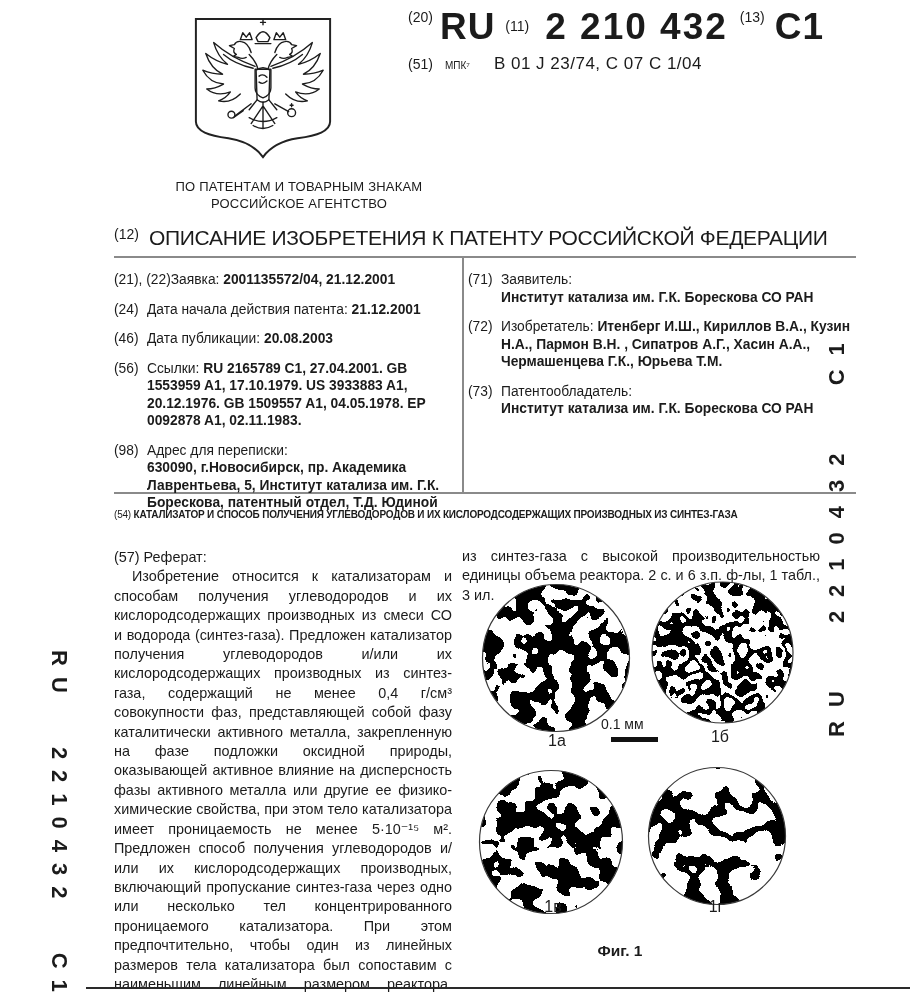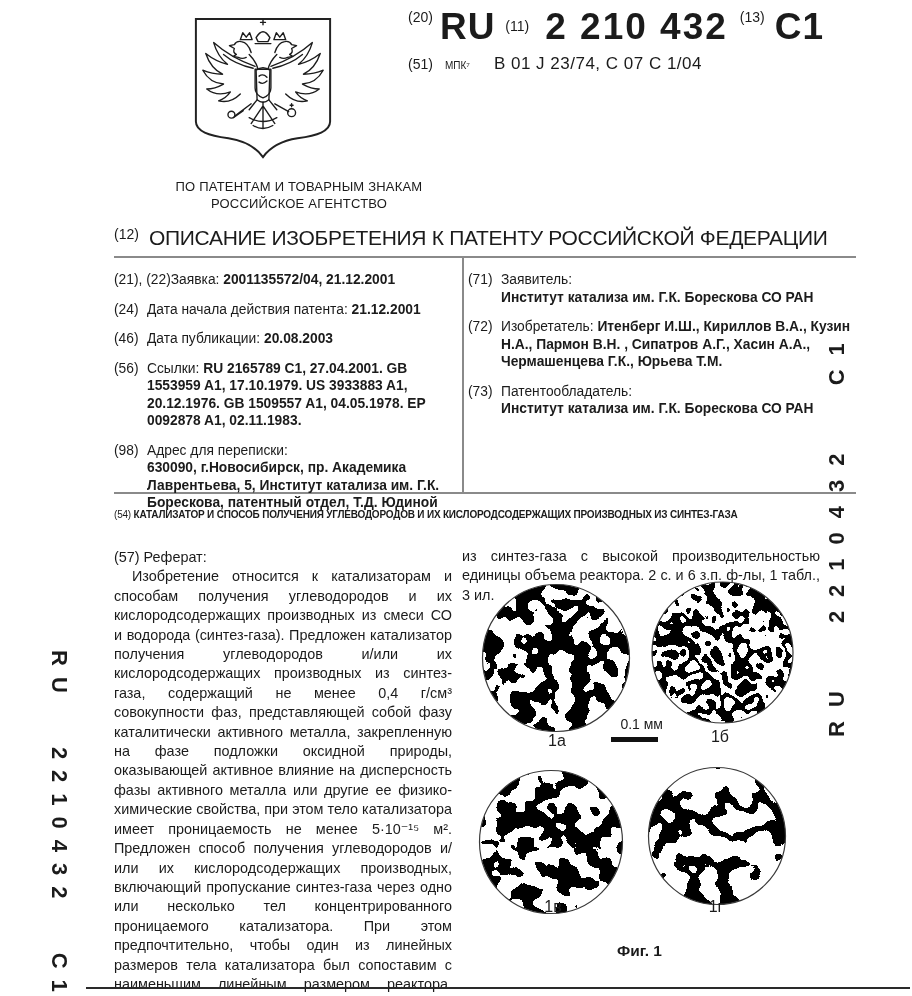--- a/index.html
+++ b/index.html
@@ -47,23 +47,23 @@
   
   .abs-left{position:absolute;left:114px;top:548px;width:338px;font-size:14.4px;line-height:19.4px;}
   .abs-head{margin:0;}
   .abs-par{margin:0;text-align:justify;text-align-last:justify;text-indent:18px;}
   .abs-right{position:absolute;left:462px;top:547px;width:358px;margin:0;
              font-size:14.4px;line-height:19.4px;text-align:justify;}
 
   
   .micro{position:absolute;}
   .fig-label{position:absolute;width:44px;text-align:center;font-size:16px;}
-  .scale-label{position:absolute;left:601px;top:716px;width:62px;text-align:right;font-size:14px;}
+  .scale-label{position:absolute;left:601px;top:716px;width:62px;text-align:left;font-size:14px;}
   .scale-bar{position:absolute;left:611px;top:737px;width:47px;height:5px;background:#111;}
-  .fig-caption{position:absolute;left:578px;top:942px;width:84px;text-align:right;
+  .fig-caption{position:absolute;left:578px;top:942px;width:84px;text-align:center;
                font-size:15.5px;font-weight:bold;}
 
   
   .vtext{position:absolute;font-weight:bold;font-size:22px;white-space:nowrap;line-height:26px;}
   .vleft{left:72px;top:650px;transform:rotate(90deg);transform-origin:0 0;
          letter-spacing:11px;word-spacing:26px;}
   .vright{left:824px;top:737px;transform:rotate(-90deg);transform-origin:0 0;
           letter-spacing:14px;word-spacing:34px;}
 </style>
 </head>

